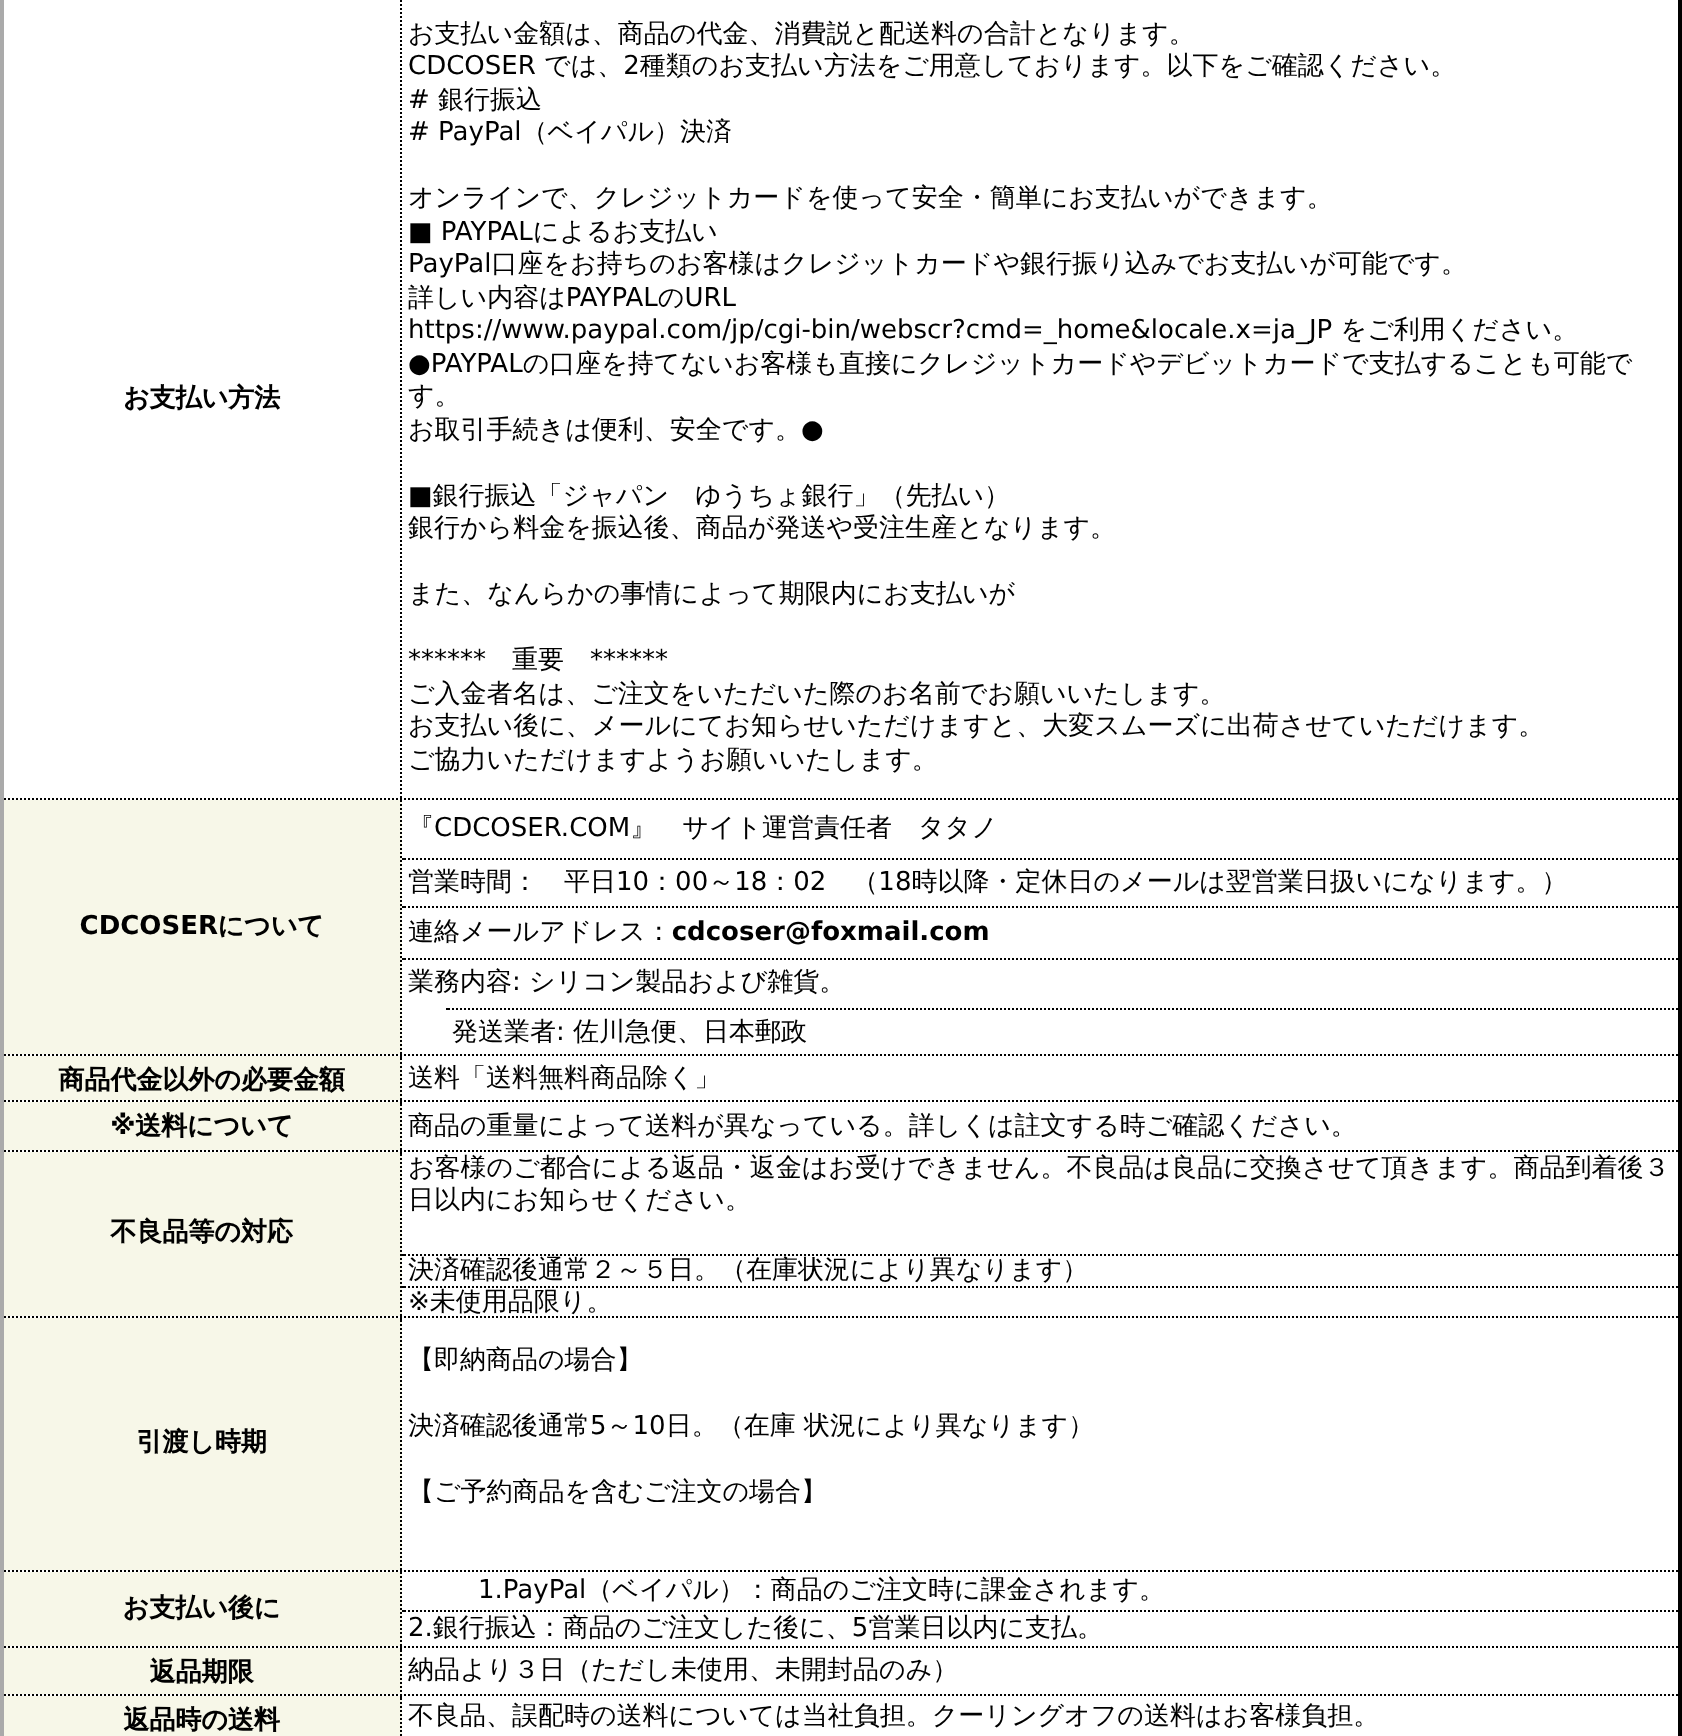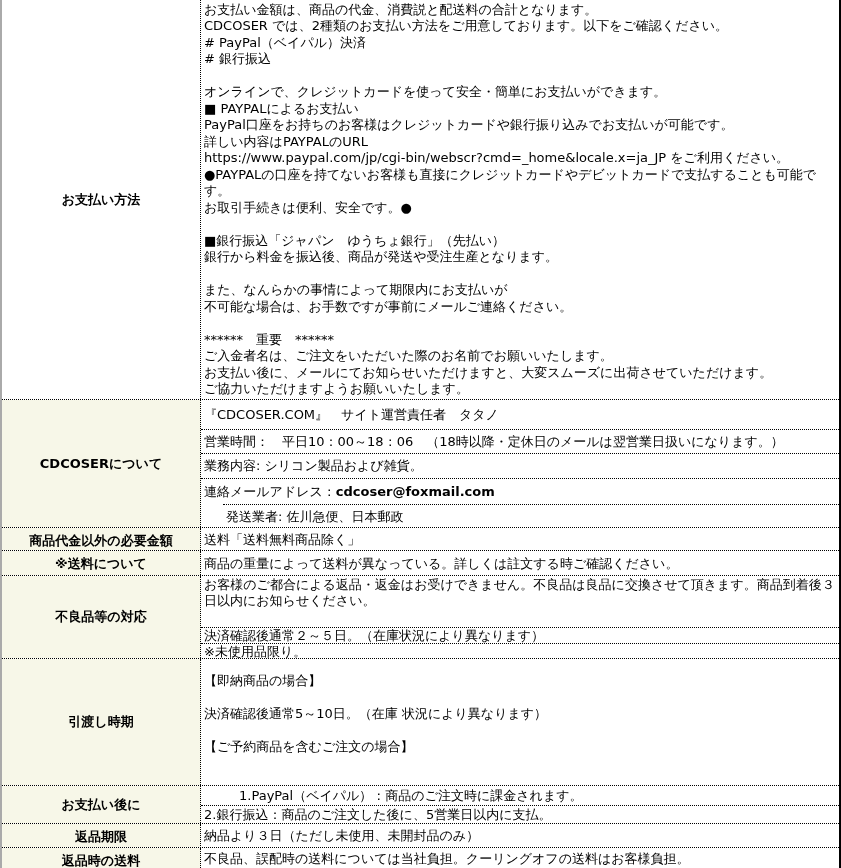--- a/index.html
+++ b/index.html
@@ -67,60 +67,59 @@
 
 <div id="table-root">
     <div class="row row-tall" style="height: 399px;">
       <div class="header-cell">
         <span>お支払い方法</span>
       </div>
       <div class="content-col">
         <div class="subrow" style="height: 399px;">
           <div class="line">お支払い金額は、商品の代金、消費説と配送料の合計となります。</div>
           <div class="line">CDCOSER では、2種類のお支払い方法をご用意しております。以下をご確認ください。</div>
+          <div class="line"># 銀行振込</div>
           <div class="line"># PayPal（ベイパル）決済</div>
-          <div class="line"># 銀行振込</div>
           <div class="line">&nbsp;</div>
           <div class="line">オンラインで、クレジットカードを使って安全・簡単にお支払いができます。</div>
           <div class="line">■ PAYPALによるお支払い</div>
           <div class="line">PayPal口座をお持ちのお客様はクレジットカードや銀行振り込みでお支払いが可能です。</div>
           <div class="line">詳しい内容はPAYPALのURL</div>
           <div class="line">https://www.paypal.com/jp/cgi-bin/webscr?cmd=_home&amp;locale.x=ja_JP をご利用ください。</div>
           <div class="line">●PAYPALの口座を持てないお客様も直接にクレジットカードやデビットカードで支払することも可能です。</div>
           <div class="line">お取引手続きは便利、安全です。●</div>
           <div class="line">&nbsp;</div>
           <div class="line">■銀行振込「ジャパン　ゆうちょ銀行」（先払い）</div>
           <div class="line">銀行から料金を振込後、商品が発送や受注生産となります。</div>
           <div class="line">&nbsp;</div>
           <div class="line">また、なんらかの事情によって期限内にお支払いが</div>
-          <div class="line">不可能な場合は、お手数ですが事前にメールご連絡ください。</div>
           <div class="line">&nbsp;</div>
           <div class="line">******　重要　******</div>
           <div class="line">ご入金者名は、ご注文をいただいた際のお名前でお願いいたします。</div>
           <div class="line">お支払い後に、メールにてお知らせいただけますと、大変スムーズに出荷させていただけます。</div>
           <div class="line">ご協力いただけますようお願いいたします。</div>
         </div>
       </div>
     </div>
     <div class="row" style="height: 128px;">
       <div class="header-cell shaded">
         <span>CDCOSERについて</span>
       </div>
       <div class="content-col">
         <div class="subrow" style="height: 29px;">
           <div class="line">『CDCOSER.COM』　サイト運営責任者　タタノ</div>
         </div>
         <div class="subrow" style="height: 24px;">
-          <div class="line">営業時間：　平日10：00～18：06　（18時以降・定休日のメールは翌営業日扱いになります。）</div>
+          <div class="line">営業時間：　平日10：00～18：02　（18時以降・定休日のメールは翌営業日扱いになります。）</div>
+        </div>
+        <div class="subrow" style="height: 26px;">
+          <div class="line"><span>連絡メールアドレス：</span><b>cdcoser@foxmail.com</b></div>
         </div>
         <div class="subrow" style="height: 25px;">
           <div class="line">業務内容: シリコン製品および雑貨。</div>
-        </div>
-        <div class="subrow" style="height: 26px;">
-          <div class="line"><span>連絡メールアドレス：</span><b>cdcoser@foxmail.com</b></div>
         </div>
         <div class="subrow" style="height: 24px; margin-left: 22px;">
           <div class="line">発送業者: 佐川急便、日本郵政</div>
         </div>
       </div>
     </div>
     <div class="row" style="height: 23px;">
       <div class="header-cell shaded">
         <span>商品代金以外の必要金額</span>
       </div>

